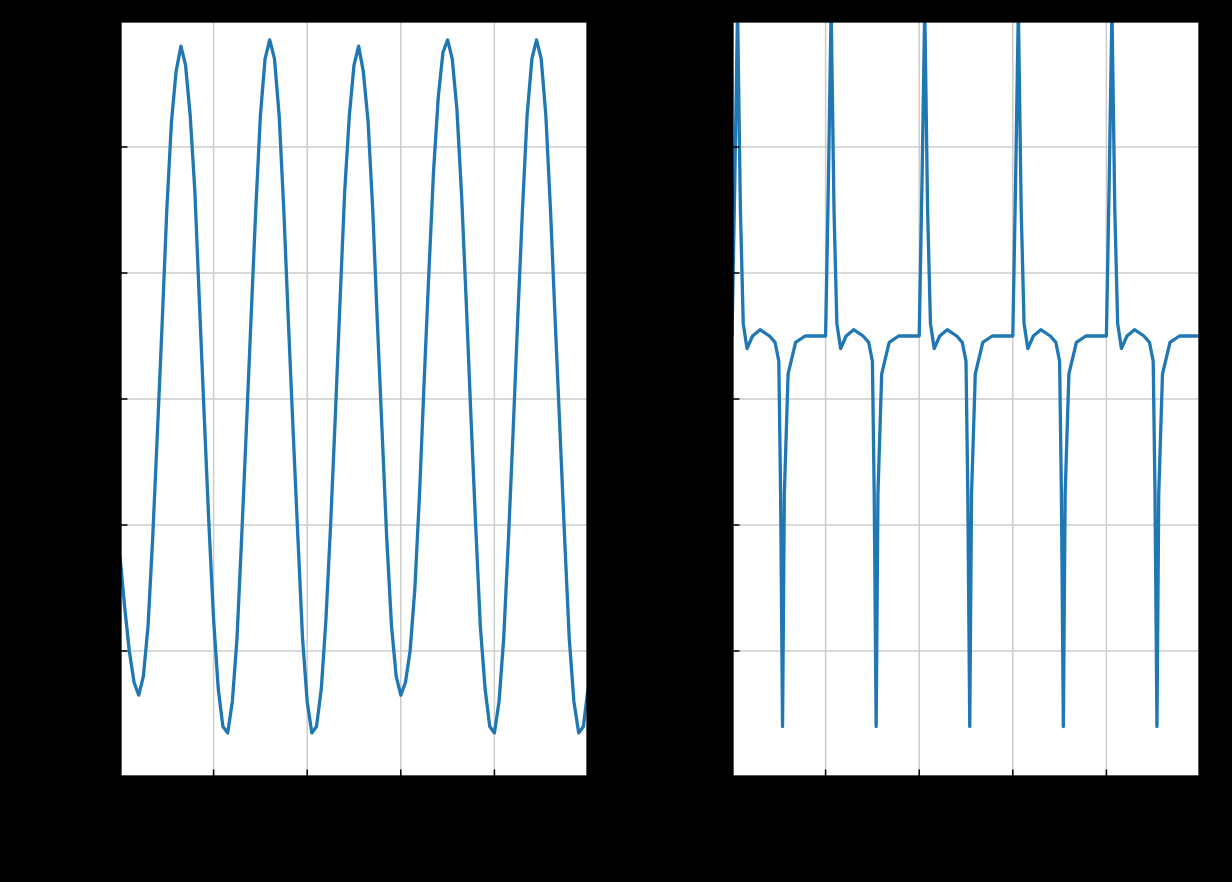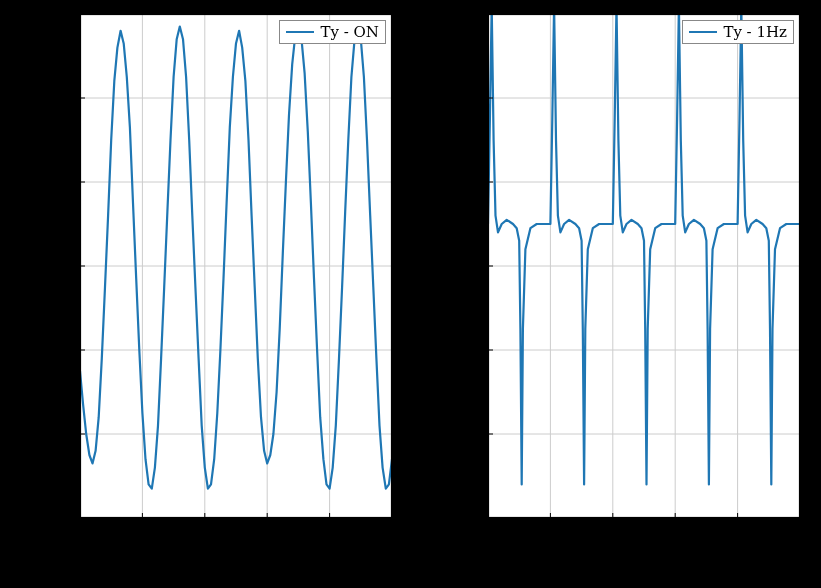--- a/index.html
+++ b/index.html
@@ -83,24 +83,20 @@
         <line x1="249.60000000000002" x2="249.60000000000002" y1="504" y2="499" stroke="#000"></line>
         <line x1="312" x2="312" y1="504" y2="499" stroke="#000"></line>
         <line x1="0" x2="5" y1="504" y2="504" stroke="#000"></line>
         <line x1="0" x2="5" y1="420" y2="420" stroke="#000"></line>
         <line x1="0" x2="5" y1="336" y2="336" stroke="#000"></line>
         <line x1="0" x2="5" y1="252" y2="252" stroke="#000"></line>
         <line x1="0" x2="5" y1="168" y2="168" stroke="#000"></line>
         <line x1="0" x2="5" y1="84" y2="84" stroke="#000"></line>
         <line x1="0" x2="5" y1="0" y2="0" stroke="#000"></line>
       </svg>
-  <div class="legend-box" style="top:6px; right:6px;">
-    <span class="legend-swatch"></span>
-    <span>Ty - ON</span>
-  </div>
 </div>
 
 <div class="panel" style="left:488px; top:14px; width:312px; height:504px;">
   <svg id="svg-right" width="312" height="504">
         <line x1="0" x2="0" y1="0" y2="504" stroke="#cccccc" stroke-width="1"></line>
         <line x1="62.400000000000006" x2="62.400000000000006" y1="0" y2="504" stroke="#cccccc" stroke-width="1"></line>
         <line x1="124.80000000000001" x2="124.80000000000001" y1="0" y2="504" stroke="#cccccc" stroke-width="1"></line>
         <line x1="187.2" x2="187.2" y1="0" y2="504" stroke="#cccccc" stroke-width="1"></line>
         <line x1="249.60000000000002" x2="249.60000000000002" y1="0" y2="504" stroke="#cccccc" stroke-width="1"></line>
         <line x1="312" x2="312" y1="0" y2="504" stroke="#cccccc" stroke-width="1"></line>
@@ -120,24 +116,20 @@
         <line x1="249.60000000000002" x2="249.60000000000002" y1="504" y2="499" stroke="#000"></line>
         <line x1="312" x2="312" y1="504" y2="499" stroke="#000"></line>
         <line x1="0" x2="5" y1="504" y2="504" stroke="#000"></line>
         <line x1="0" x2="5" y1="420" y2="420" stroke="#000"></line>
         <line x1="0" x2="5" y1="336" y2="336" stroke="#000"></line>
         <line x1="0" x2="5" y1="252" y2="252" stroke="#000"></line>
         <line x1="0" x2="5" y1="168" y2="168" stroke="#000"></line>
         <line x1="0" x2="5" y1="84" y2="84" stroke="#000"></line>
         <line x1="0" x2="5" y1="0" y2="0" stroke="#000"></line>
       </svg>
-  <div class="legend-box" style="top:6px; right:6px;">
-    <span class="legend-swatch"></span>
-    <span>Ty - 1Hz</span>
-  </div>
 </div>
 
 <div class="axis-label ylabel" style="left:24px; top:330px;">Torque (mNm)</div>
 <div class="axis-label ylabel" style="left:432px; top:330px;">Torque (mNm)</div>
 
 <div class="axis-label" style="left:205px; top:552px;">Time (s)</div>
 <div class="axis-label" style="left:613px; top:552px;">Time (s)</div>
 
 <div class="tick-label" style="right:747px; top:508px;">-60</div>
 <div class="tick-label" style="right:747px; top:424px;">-40</div>

